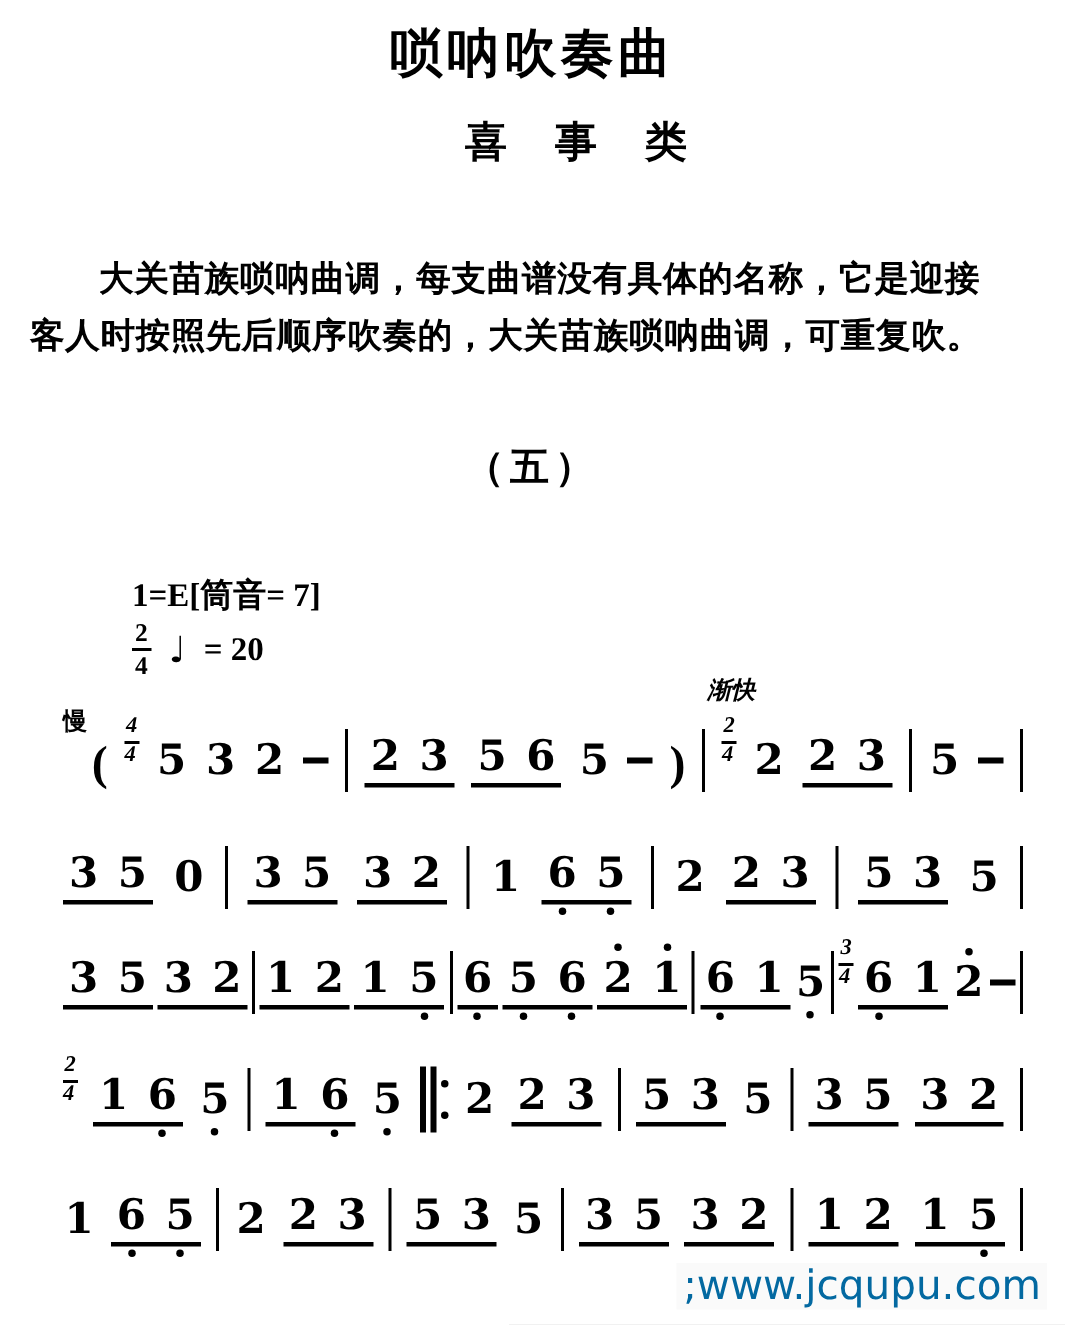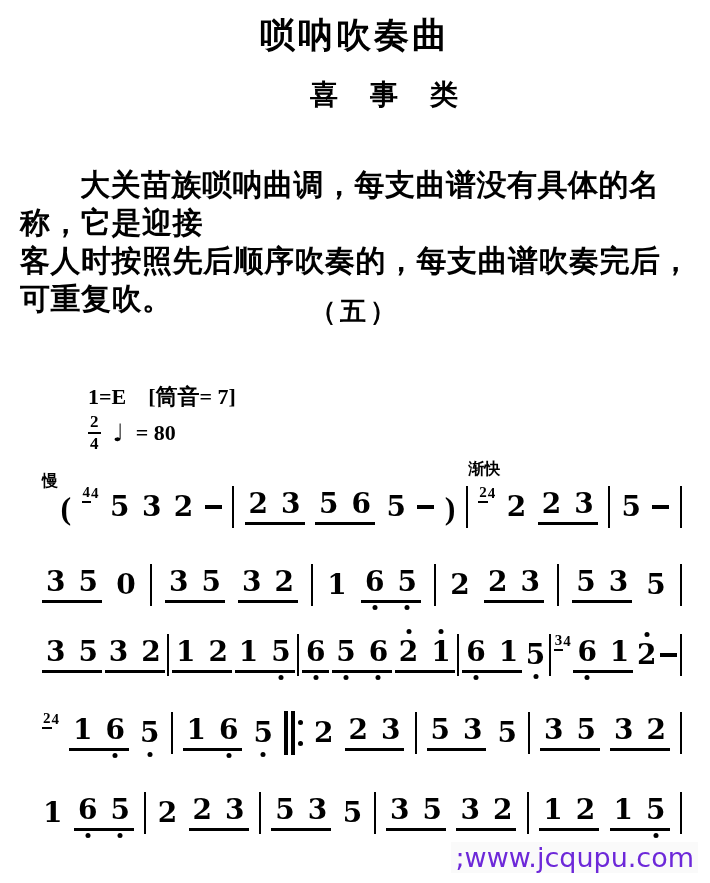--- a/index.html
+++ b/index.html
@@ -4,27 +4,27 @@
 <style>
   html,body{margin:0;padding:0;background:#e8e8e8;}
   .page{position:relative;width:710px;height:883px;background:#ffffff;overflow:hidden;
         font-family:"Liberation Sans",sans-serif;color:#000;}
   
   .title{position:absolute;top:12px;left:0;width:710px;text-align:center;
          font-size:35px;font-weight:bold;letter-spacing:3px;}
   .subtitle{position:absolute;top:76px;left:0;width:710px;text-align:center;
             font-size:28px;font-weight:bold;letter-spacing:32px;text-indent:32px;padding-left:29px;}
   .intro{position:absolute;top:166px;left:20px;width:672px;
-         font-size:30px;font-weight:bold;line-height:38px;letter-spacing:0.5px;}
+         font-size:23px;font-weight:bold;line-height:38px;letter-spacing:0.5px;}
   .intro .ln.first{text-indent:2em;}
   .section{position:absolute;top:294px;left:0;width:710px;text-align:center;
            font-size:26px;font-weight:bold;letter-spacing:4px;}
   
   .keyrow{position:absolute;top:382px;left:88px;font-size:22px;font-weight:bold;
-          font-family:"Liberation Serif",serif;display:flex;gap:22px;align-items:baseline;}
+          font-family:"Liberation Serif",serif;display:flex;align-items:baseline;}
   .temporow{position:absolute;top:413px;left:88px;display:flex;align-items:center;gap:12px;
             font-family:"Liberation Serif",serif;font-weight:bold;font-size:22px;}
   .frac{display:inline-flex;flex-direction:column;align-items:center;font-size:17px;line-height:1.05;}
   .frac .fn{border-bottom:2px solid #000;padding:0 2px 1px;}
   .frac .fd{padding-top:1px;}
   .qnote{font-family:"DejaVu Sans",sans-serif;font-size:24px;line-height:1;}
   
   .mline{position:absolute;left:42px;right:28px;height:46px;display:flex;
          justify-content:space-between;align-items:center;
          font-family:"DejaVu Serif",serif;font-weight:bold;}
@@ -35,61 +35,61 @@
   .dot-below{bottom:-9px;}
   .grp .dot-below{bottom:-12px;}
   .dot-above{top:-8px;}
   .dash{width:17px;height:4px;background:#000;}
   .bar{width:2px;height:42px;background:#000;}
   .rstart{display:flex;align-items:center;gap:3px;height:44px;}
   .rstart .rb1{width:4px;height:44px;background:#000;}
   .rstart .rb2{width:4px;height:44px;background:#000;}
   .rstart .rdots{display:flex;flex-direction:column;gap:16px;}
   .rstart .rdots i{width:5px;height:5px;border-radius:50%;background:#000;}
-  .ts{position:relative;display:inline-flex;flex-direction:row;align-items:center;
+  .ts{position:relative;display:inline-flex;flex-direction:column;
       font-size:15px;line-height:1.05;transform:translateY(-13px);
-      font-family:"Liberation Serif",serif;font-weight:bold;}
+      font-family:"Liberation Serif",serif;font-weight:bold;font-style:italic;}
   .ts .fn{border-bottom:2px solid #000;padding:0 1px 1px;}
   .ts .anno{position:absolute;top:-24px;left:-10px;white-space:nowrap;font-size:16px;
             font-family:"Liberation Sans",sans-serif;font-weight:bold;}
   .paren{font-size:32px;font-weight:bold;transform:translateY(1px);
          font-family:"Liberation Serif",serif;}
   .lead-anno{font-size:16px;font-weight:bold;transform:translateY(-26px);margin-right:-8px;
              font-family:"Liberation Sans",sans-serif;white-space:nowrap;}
   
-  .watermark{position:absolute;right:12px;top:842px;font-size:27px;color:#6d28d9;
+  .watermark{position:absolute;right:12px;top:842px;font-size:27px;color:#0369a1;
              background:#fafafa;padding:0 4px;font-family:"DejaVu Sans",sans-serif;}
 </style>
 </head>
 <body>
 
 <div class="page">
 
   <div class="title">唢呐吹奏曲</div>
   <div class="subtitle">喜事类</div>
 
   <div class="intro">
     <div class="ln first">大关苗族唢呐曲调，每支曲谱没有具体的名称，它是迎接</div>
-    <div class="ln">客人时按照先后顺序吹奏的，每支曲谱吹奏完后，可重复吹。</div>
+    <div class="ln">客人时按照先后顺序吹奏的，大关苗族唢呐曲调，可重复吹。</div>
   </div>
 
   <div class="section">（五）</div>
 
   <div class="keyrow">
     <span>1=E</span>
     <span>[筒音= 7]</span>
   </div>
 
   <div class="temporow">
     <span class="frac">
       <span class="fn">2</span>
       <span class="fd">4</span>
     </span>
     <span class="qnote">♩</span>
-    <span>= 80</span>
+    <span>= 20</span>
   </div>
 
   <div class="mline" style="top:484px">
       <span class="lead-anno">慢</span>
       <span class="paren">(</span>
       <span class="ts">
         <span class="fn">4</span>
         <span class="fd">4</span>
       </span>
       <span class="note">5</span>

